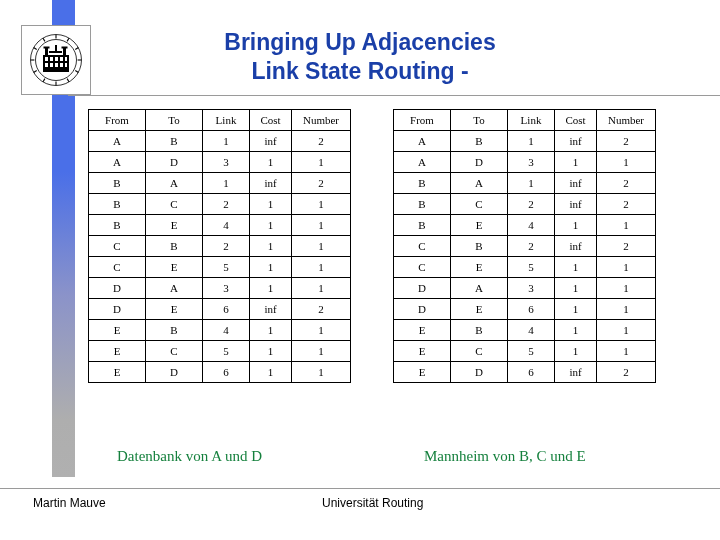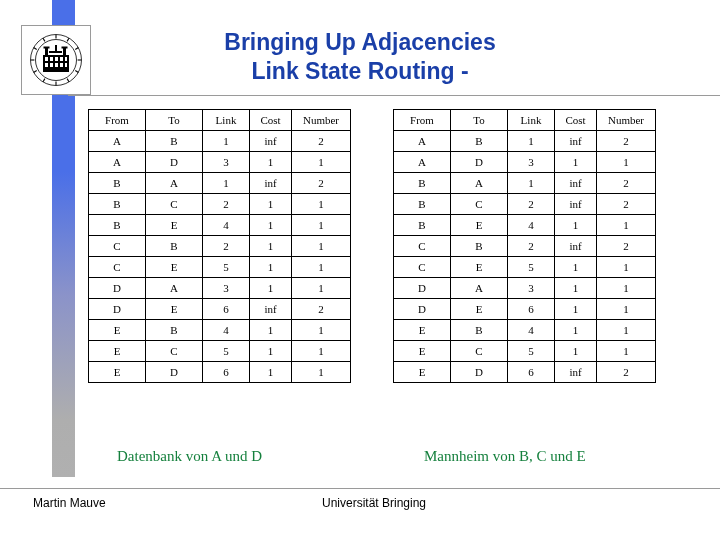--- a/index.html
+++ b/index.html
@@ -394,13 +394,13 @@
         <td>2</td>
       </tr>
     </tbody>
 </table>
 
 <div class="caption" id="caption-left">Datenbank von A und D</div>
 <div class="caption" id="caption-right">Mannheim von B, C und E</div>
 
 <div id="footer-rule"></div>
 <div class="footer-text" id="footer-author">Martin Mauve</div>
-<div class="footer-text" id="footer-org">Universität Bringing</div>
+<div class="footer-text" id="footer-org">Universität Routing</div>
 
 </body></html>

